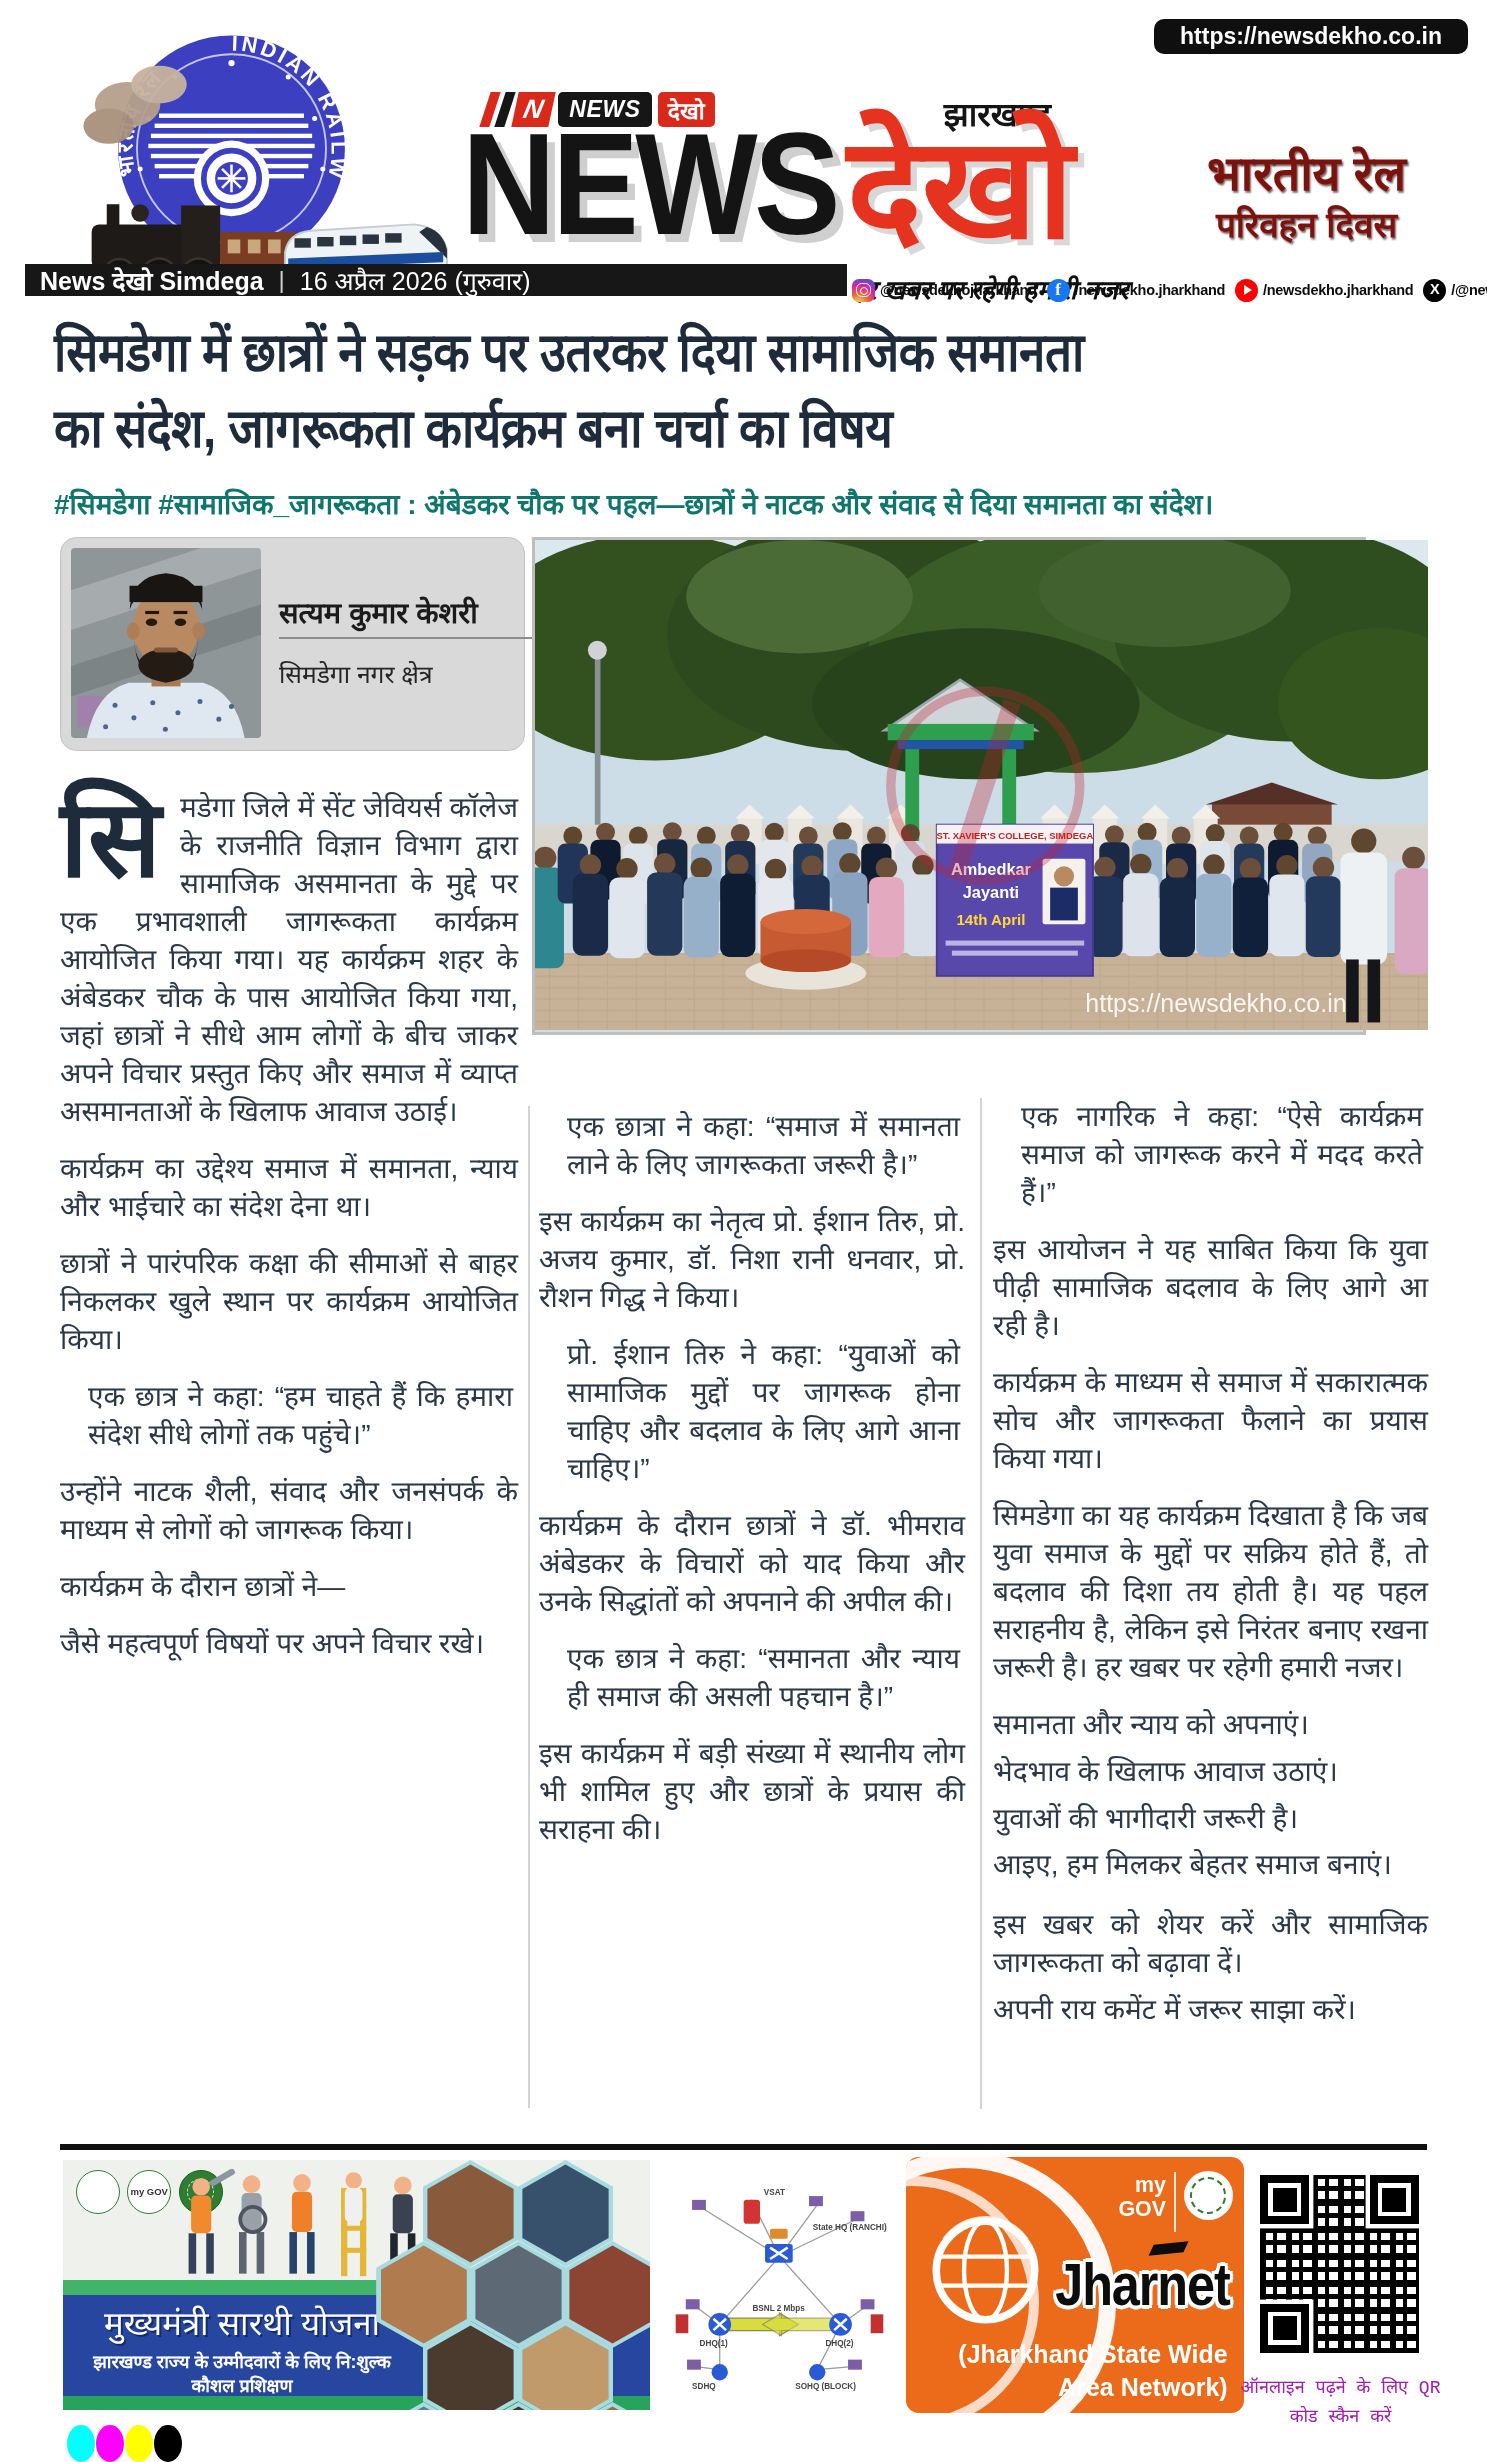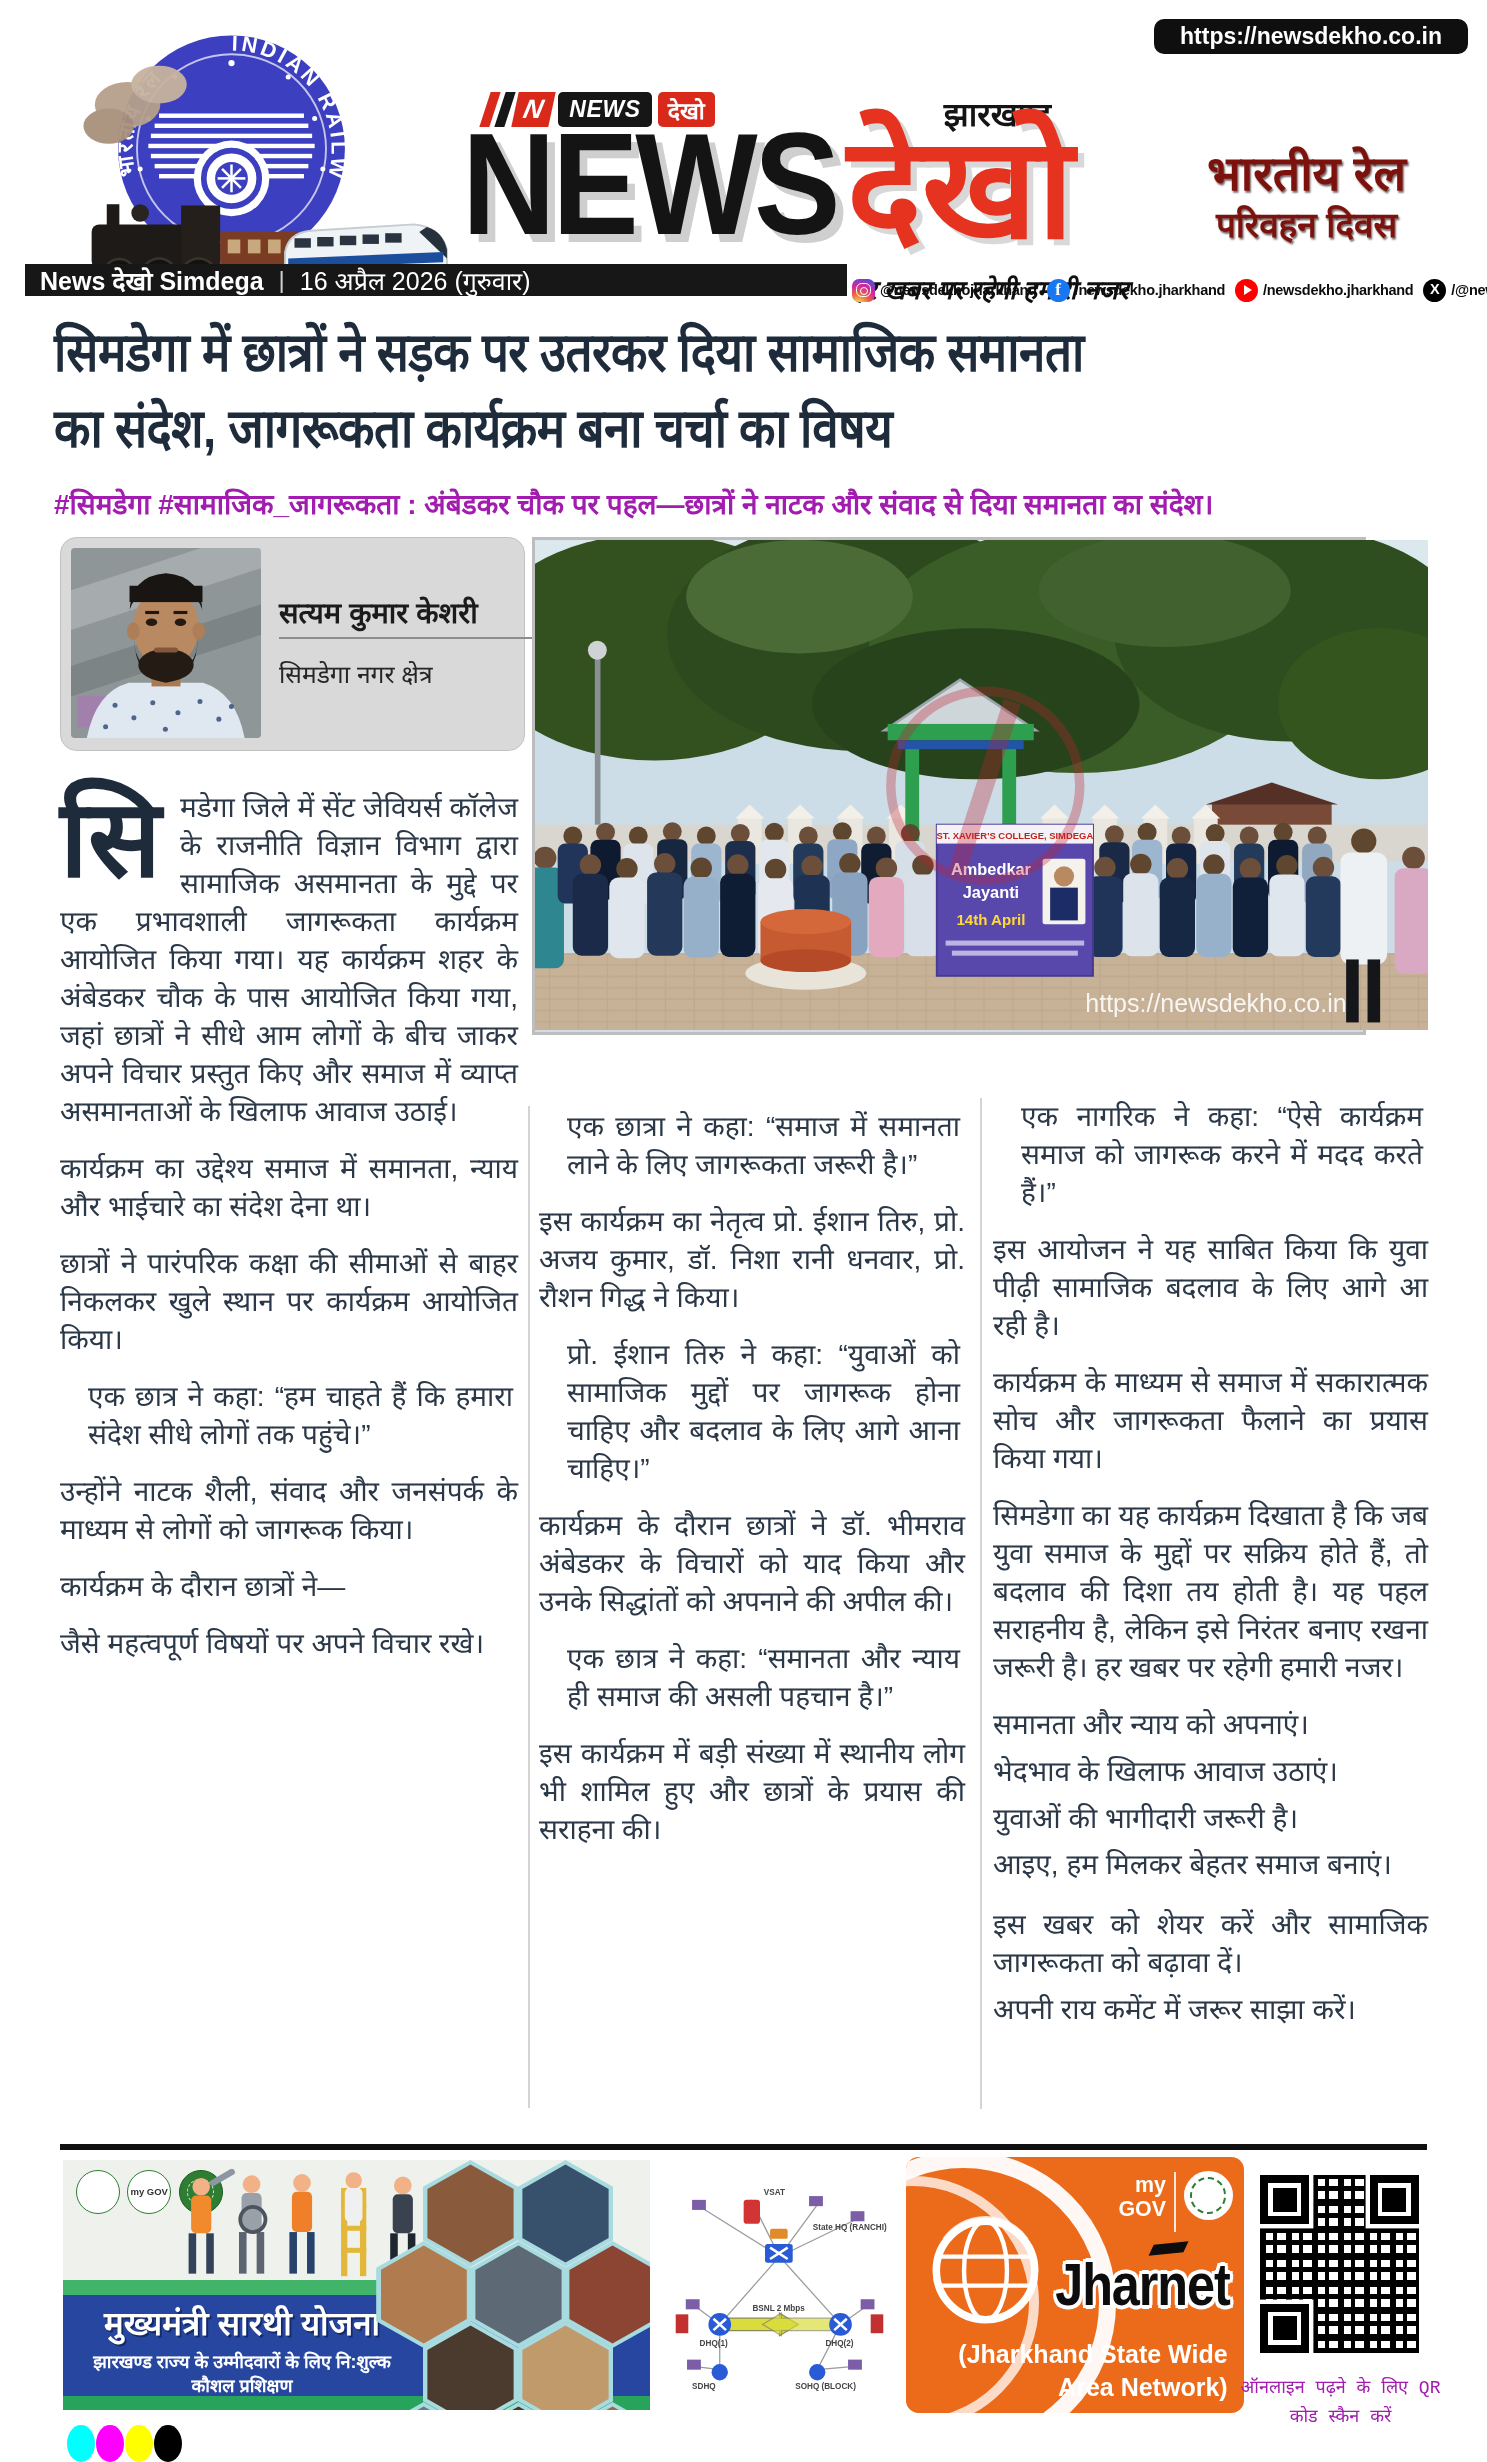--- a/index.html
+++ b/index.html
@@ -47,21 +47,21 @@
   .sicon.fb::after{content:"f";position:absolute;left:0;right:0;top:1.3px;text-align:center;color:#fff;font-size:17px;font-weight:800;font-family:"Liberation Serif",serif;}
   .sicon.yt{background:#ff0000;}
   .sicon.yt::after{content:"";position:absolute;left:8.8px;top:6.3px;border-left:8.2px solid #fff;border-top:5px solid transparent;border-bottom:5px solid transparent;}
   .sicon.x{background:#000;}
   .sicon.x::after{content:"X";position:absolute;left:0;right:0;top:2.5px;text-align:center;color:#fff;font-size:14.5px;font-weight:900;}
 
   
   .headline{left:54px;top:314px;width:1563px;}
   .headline h1{margin:0;font-size:54px;line-height:76px;font-weight:800;color:#1e2b3b;
                transform:scaleX(.88);transform-origin:left top;letter-spacing:-0.6px;}
-  .subhead{left:54px;top:484px;width:1411px;font-size:28px;font-weight:700;color:#a21caf;}
+  .subhead{left:54px;top:484px;width:1411px;font-size:28px;font-weight:700;color:#0f766e;}
 
   
   .author-card{left:60px;top:537px;width:463px;height:212px;background:#d9d9d9;border:1.3px solid #c2c2c2;border-radius:16.4px;}
   .author-photo{position:absolute;left:10px;top:10px;width:190px;height:190px;overflow:hidden;border-radius:3.8px;}
   .author-info{position:absolute;left:218px;top:54px;}
   .author-name{display:inline-block;font-size:29px;font-weight:800;color:#1b1b1b;border-bottom:2.5px solid #8d8d8d;
                padding-bottom:6px;width:278px;}
   .author-region{margin-top:17.6px;font-size:24.6px;color:#262626;}
 
   
@@ -83,21 +83,21 @@
   
   .ad-saarthi{left:63px;top:2160px;width:587px;height:250px;background:#eef1ec;overflow:hidden;}
   .sa-logos{position:absolute;left:12.6px;top:10px;display:flex;gap:7.6px;}
   .sa-logo{width:42px;height:42px;border-radius:50%;background:#fff;border:1.9px solid #2e7d32;position:relative;
            display:flex;align-items:center;justify-content:center;font-size:9.5px;font-weight:800;color:#333;text-align:center;line-height:10px;}
   .sa-logo.seal{background:#2e7d32;border-color:#1b5e20;}
   .sa-logo.seal::after{content:"";position:absolute;inset:7.6px;border:1.9px dashed #d7e8d8;border-radius:50%;}
   .sa-green-band{position:absolute;left:0;top:120px;width:100%;height:15px;background:#41b46a;}
   .sa-blue{position:absolute;left:0;top:135px;width:100%;height:101px;background:#2746a0;}
   .sa-text{position:absolute;left:15px;top:140px;width:328px;text-align:center;color:#fff;}
-  .sa-title{font-size:33px;font-weight:700;text-shadow:1.9px 1.9px 0 #152a66;}
+  .sa-title{font-size:33px;font-weight:400;text-shadow:1.9px 1.9px 0 #152a66;}
   .sa-sub{margin-top:4px;font-size:18px;font-weight:700;}
   .sa-strip{position:absolute;left:0;top:236px;width:100%;height:14.5px;background:#27a35b;}
   .hex-cluster{position:absolute;right:0;top:0;width:277px;height:250px;}
   .hex{position:absolute;width:95px;height:107px;background:#a8dbe0;clip-path:polygon(50% 0,100% 25%,100% 75%,50% 100%,0 75%,0 25%);}
   .hex::after{content:"";position:absolute;inset:4.4px;background:var(--c);clip-path:polygon(50% 0,100% 25%,100% 75%,50% 100%,0 75%,0 25%);}
 
   
   .ad-network{left:669px;top:2181px;width:221px;height:217px;background:#fff;}
   .ad-jharnet{left:906px;top:2157px;width:338px;height:256px;background:#ec6b1a;border-radius:12.6px;overflow:hidden;}
   .jh-swoosh{position:absolute;left:-95px;top:-6.3px;width:271px;height:271px;border-radius:50%;border:17.6px solid rgba(255,255,255,.95);}

